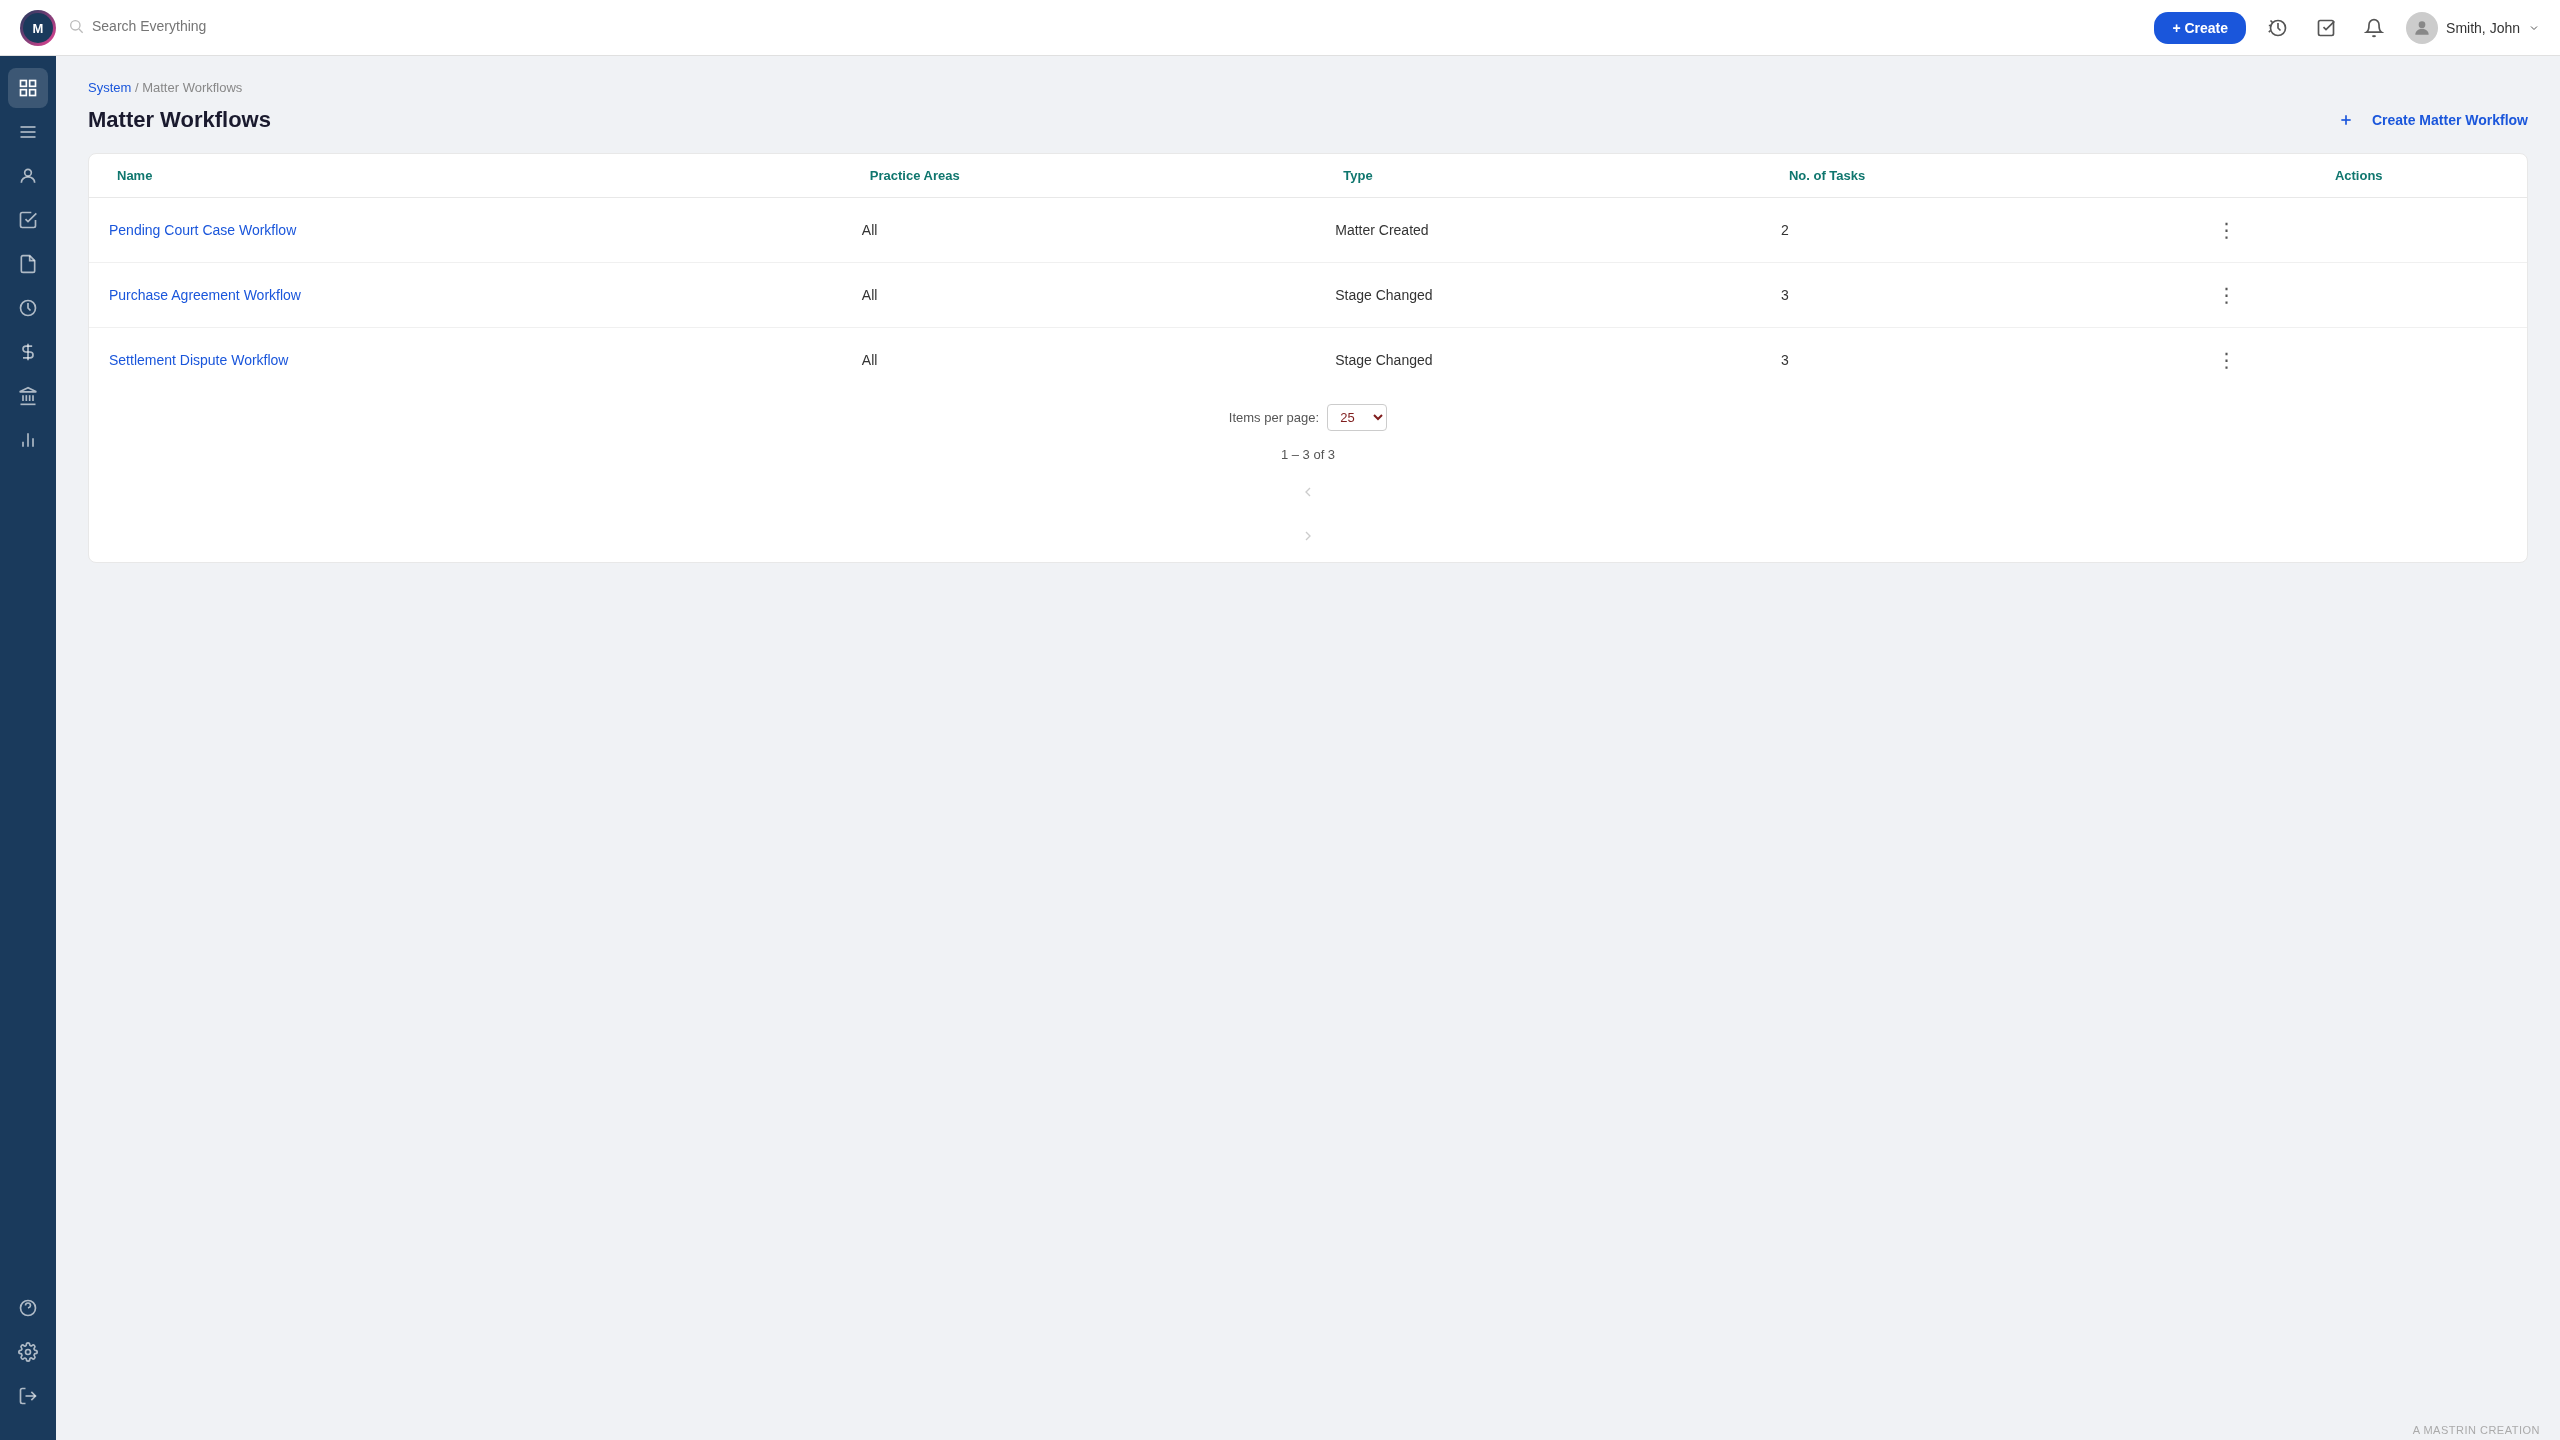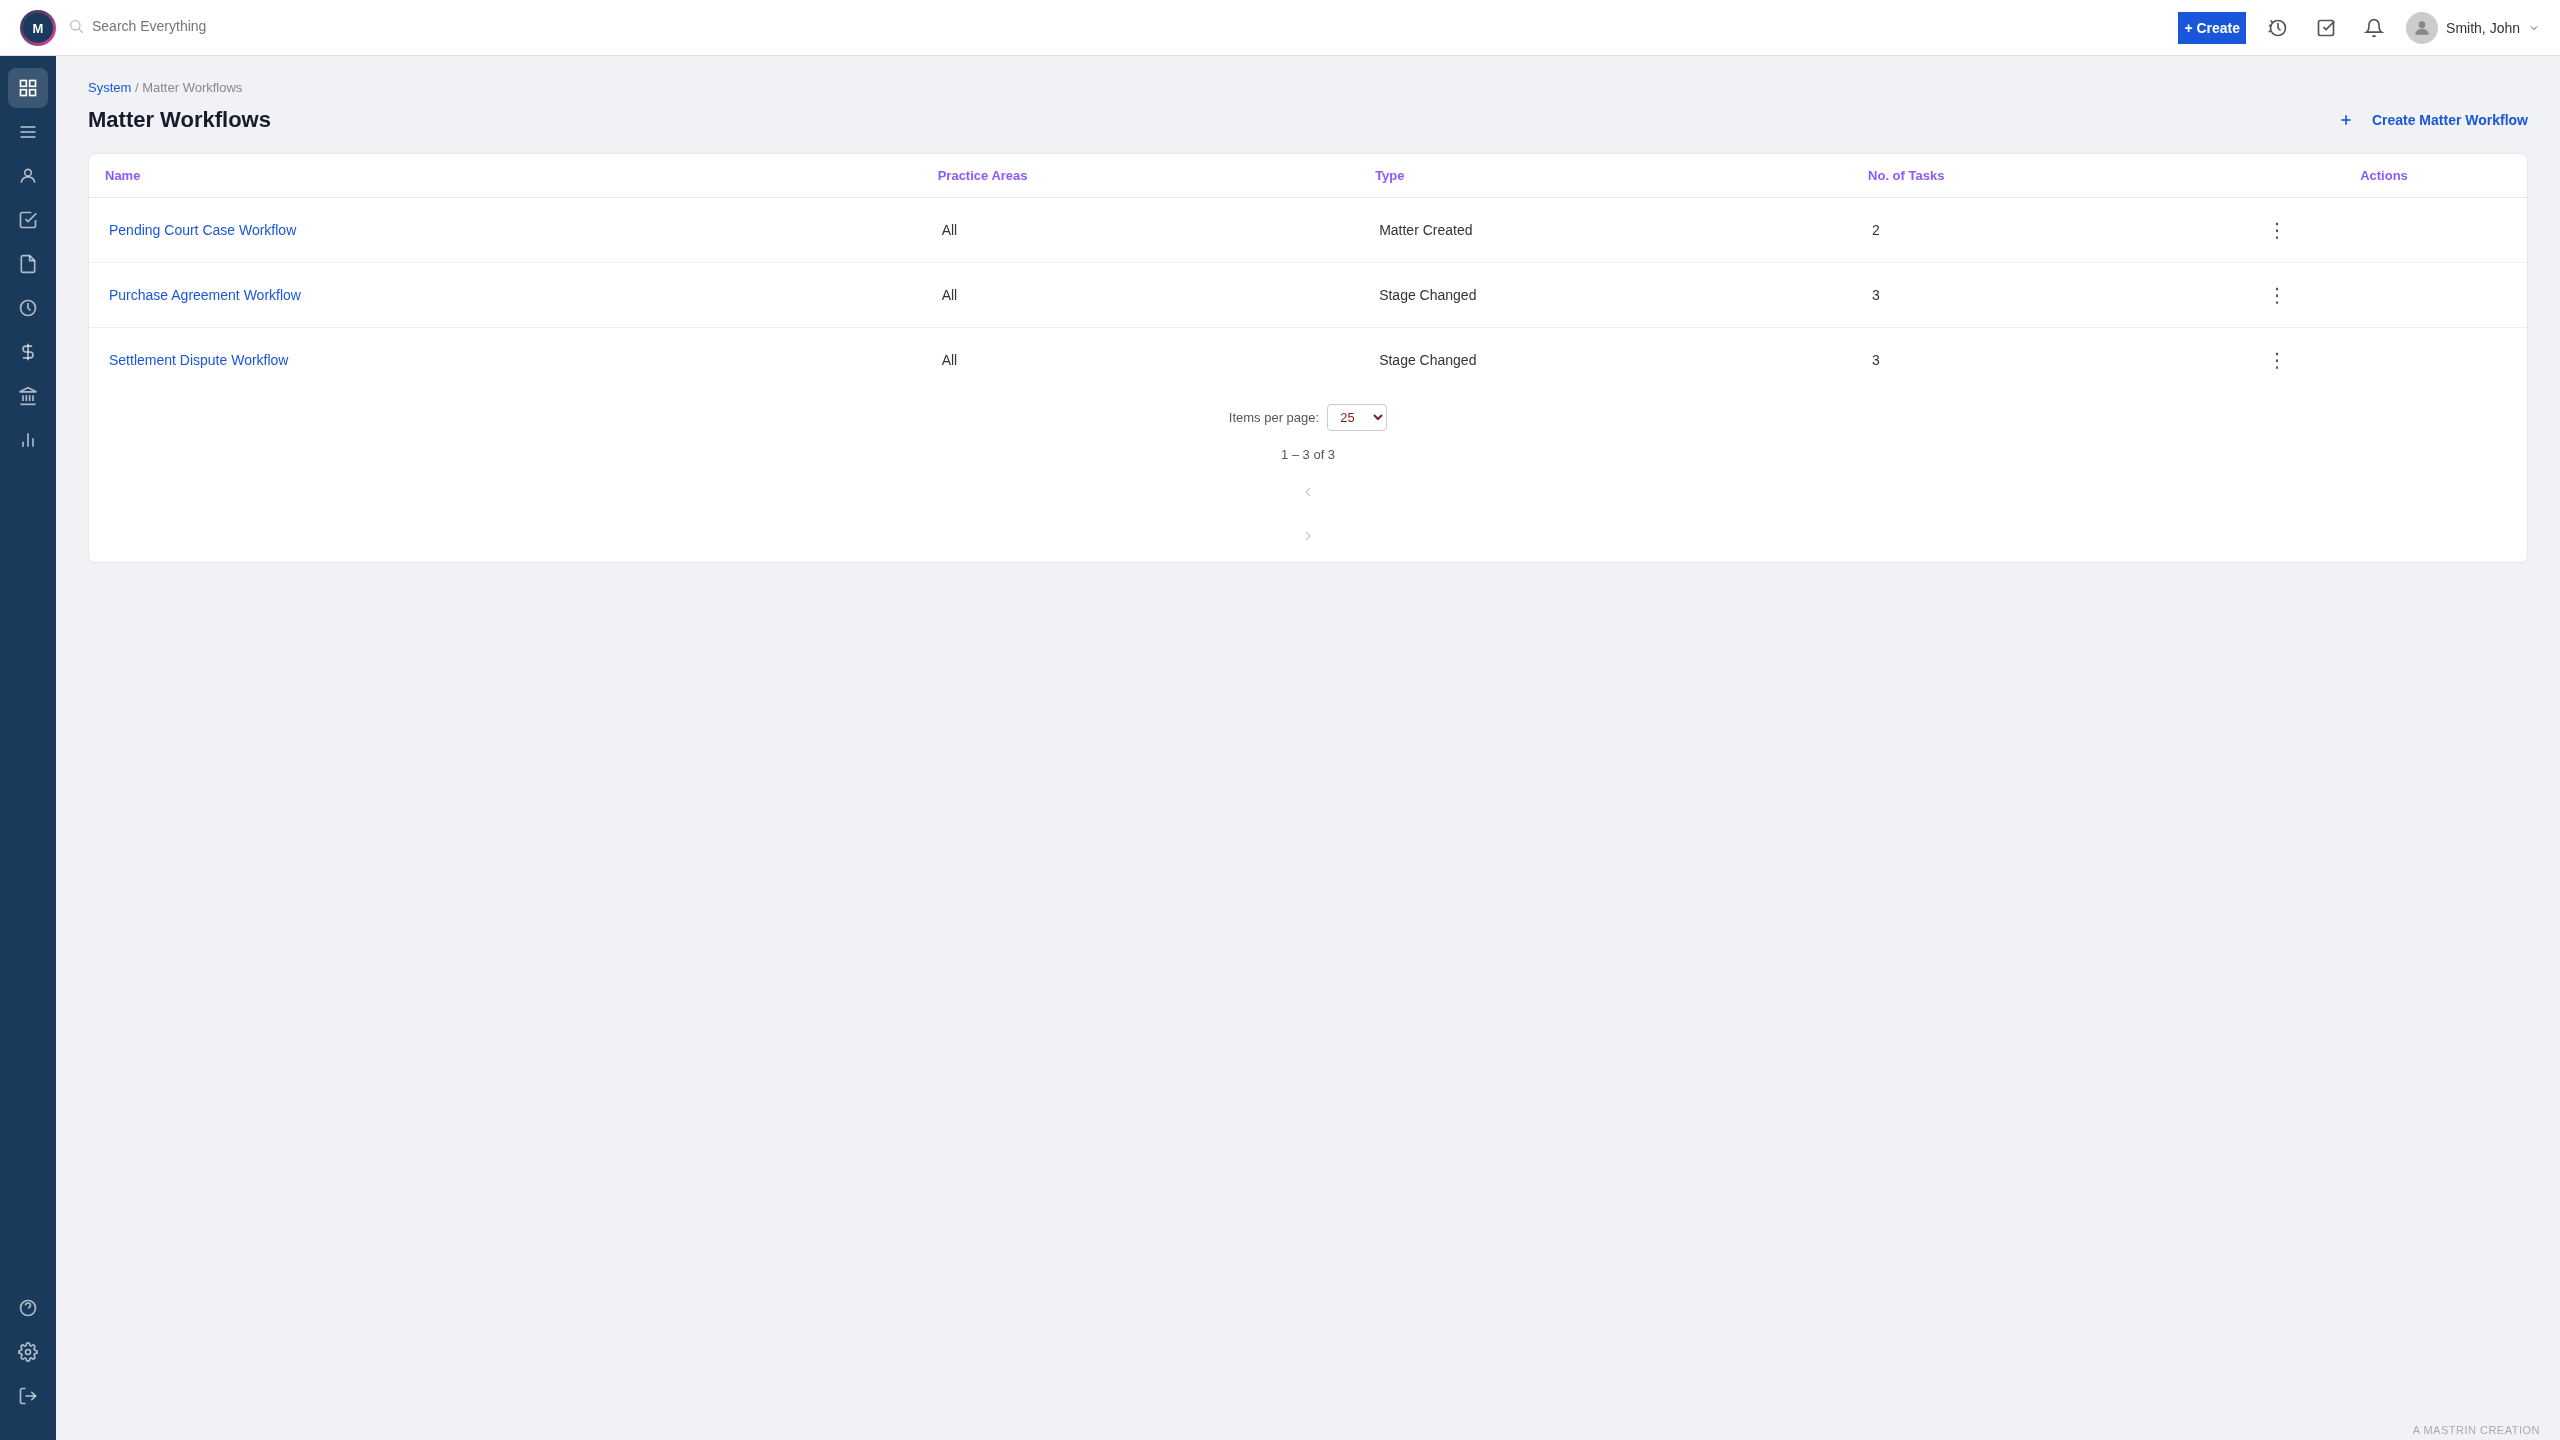--- a/index.html
+++ b/index.html
@@ -37,22 +37,22 @@
     .search-icon-wrap { color: #bbb; }
     .nav-right {
       display: flex;
       align-items: center;
       gap: 16px;
     }
     .create-btn {
       background: #1a56db;
       color: #fff;
       border: none;
-      border-radius: 0;
-      padding: 8px 6px;
+      border-radius: 14px;
+      padding: 8px 18px;
       font-size: 14px;
       font-weight: 600;
       cursor: pointer;
       display: flex;
       align-items: center;
       gap: 6px;
     }
     .nav-icon {
       width: 32px; height: 32px;
       border-radius: 50%;
@@ -155,25 +155,25 @@
       overflow: hidden;
     }
     table {
       width: 100%;
       border-collapse: collapse;
     }
     thead tr {
       border-bottom: 1px solid #e8e8e8;
     }
     thead th {
-      padding: 14px 16px;
+      padding: 14px 28px;
       text-align: left;
       font-size: 13px;
       font-weight: 600;
-      color: #8b5cf6;
+      color: #0f766e;
     }
     tbody tr {
       border-bottom: 1px solid #f0f0f0;
     }
     tbody tr:last-child { border-bottom: none; }
     tbody td {
       padding: 16px 20px;
       font-size: 14px;
       color: #333;
     }

